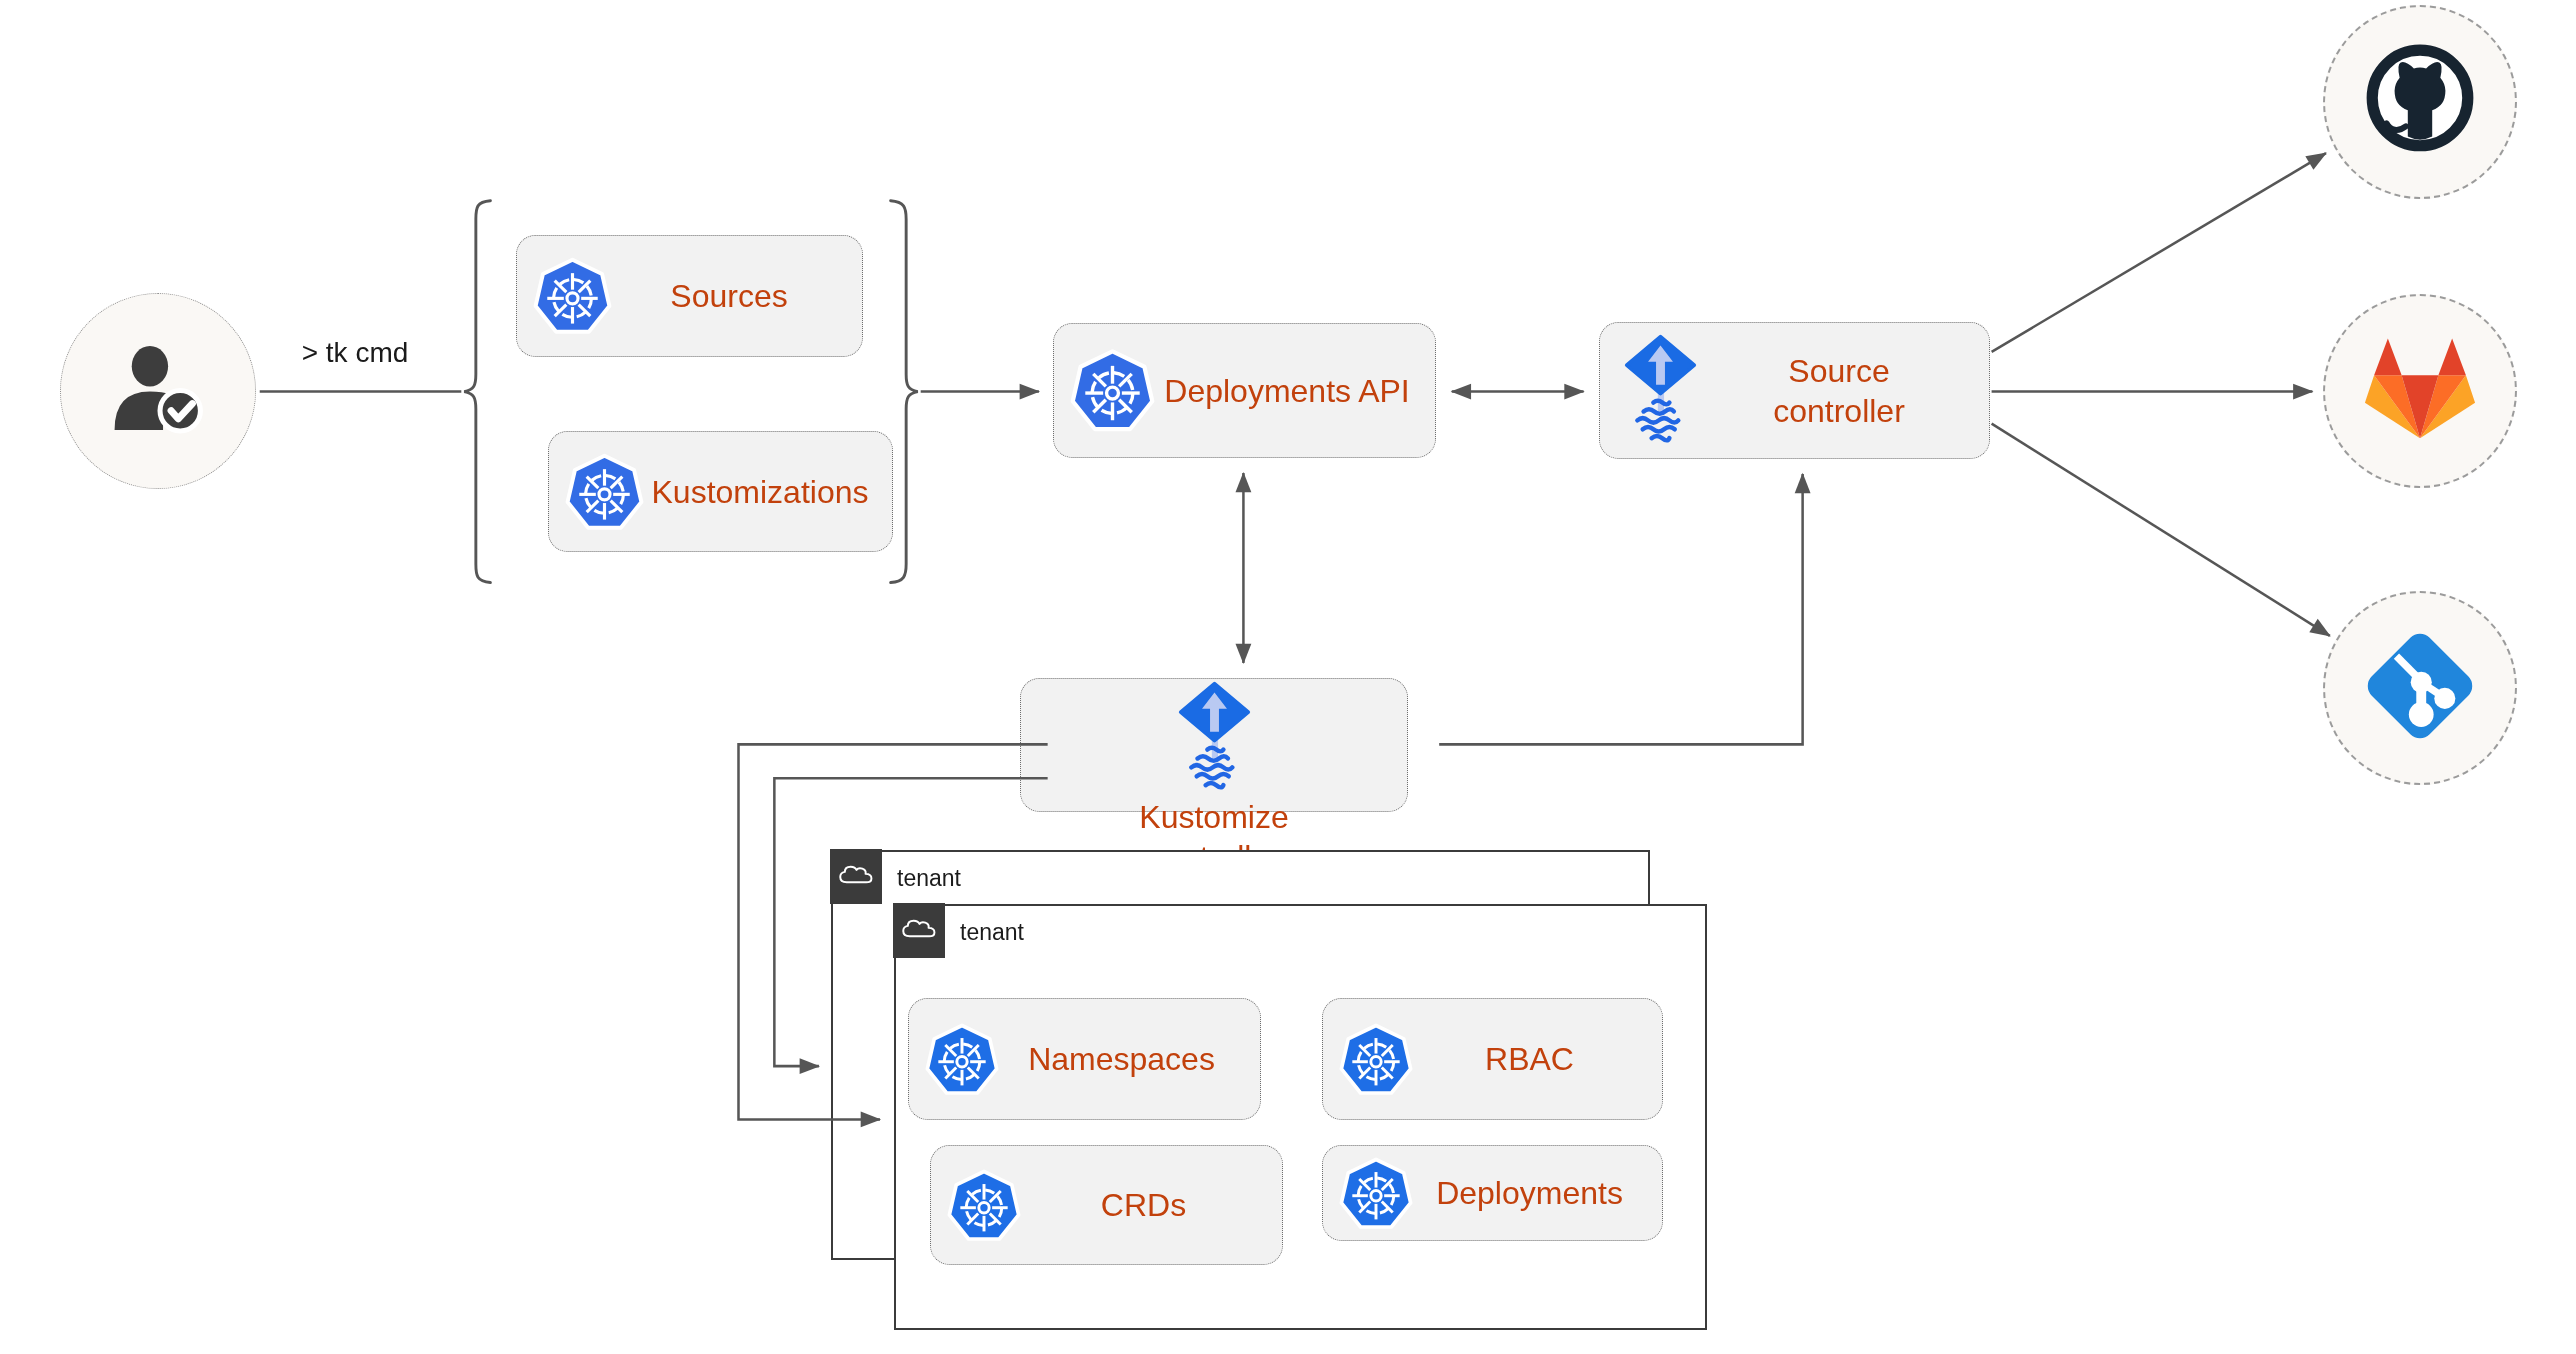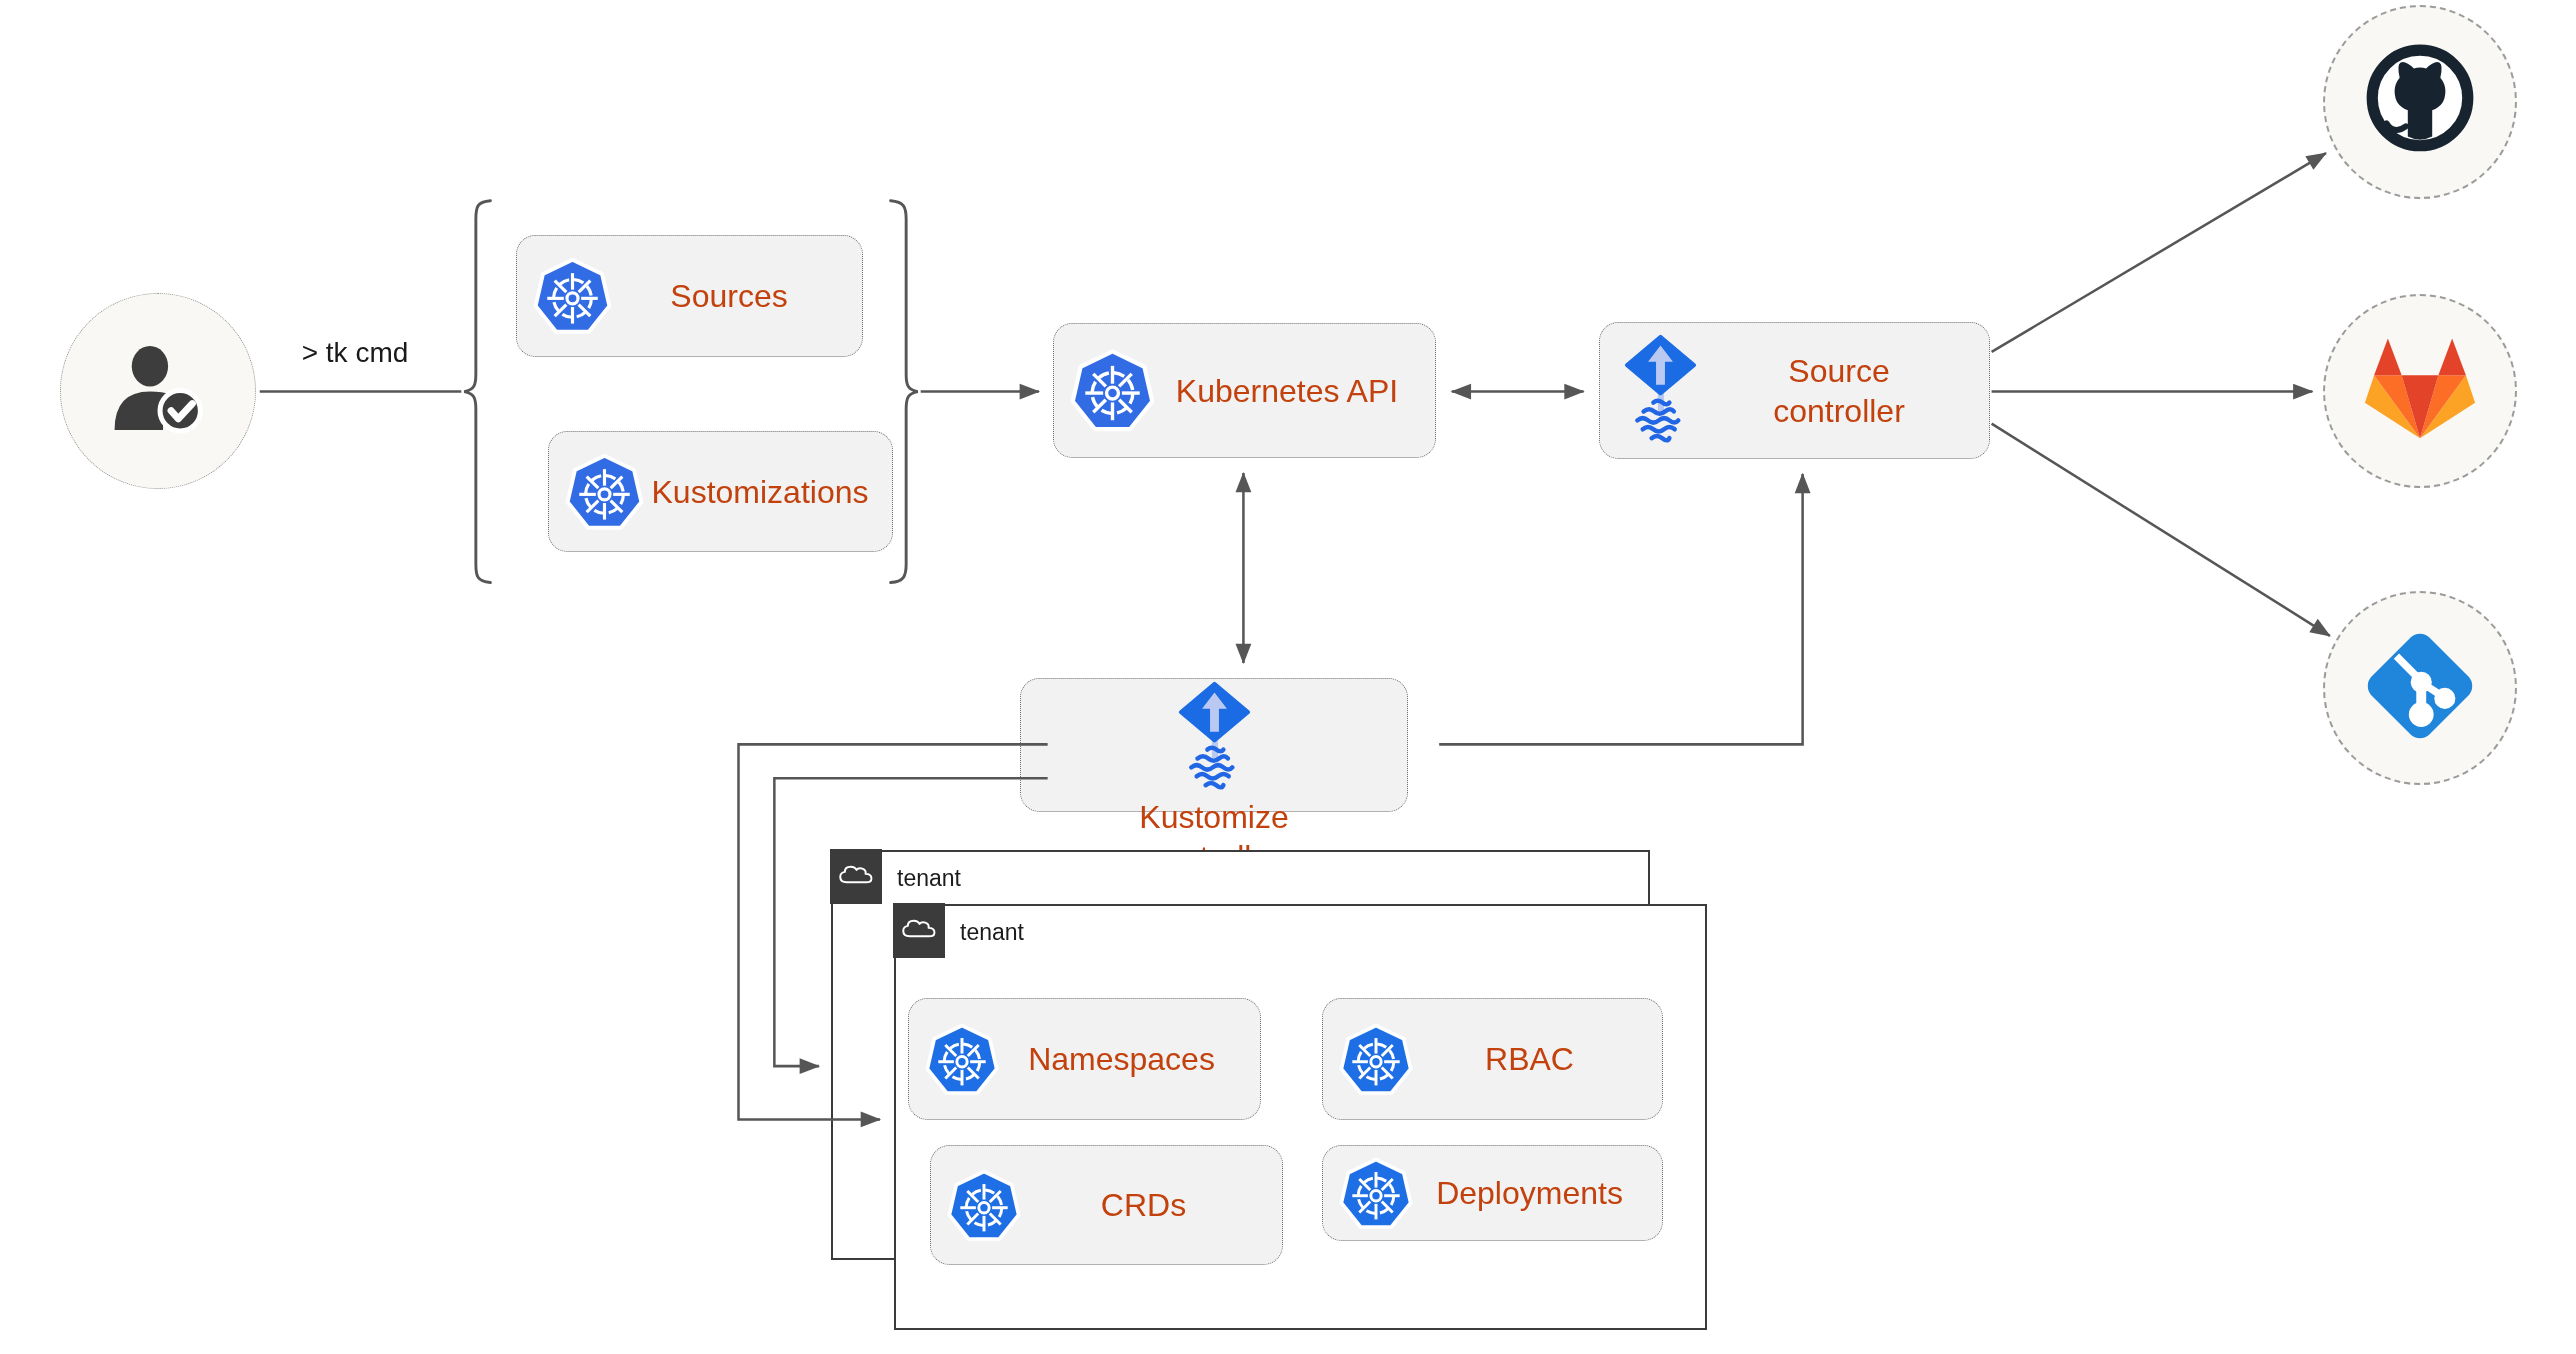--- a/index.html
+++ b/index.html
@@ -155,21 +155,21 @@
           <line x1="50" y1="66" x2="50" y2="87"></line>
             <line x1="50" y1="44" x2="50" y2="23"></line>
           <line x1="57.8" y1="62.8" x2="72.6" y2="77.6"></line>
             <line x1="42.2" y1="62.8" x2="27.4" y2="77.6"></line>
           <line x1="42.2" y1="47.2" x2="27.4" y2="32.4"></line>
             <line x1="57.8" y1="47.2" x2="72.6" y2="32.4"></line>
         </g>
       </svg>
     </span>
     <div class="lbl">
-        <span class="txt">Kubernetes API</span>
+        <span class="txt">Deployments API</span>
       </div>
   </div>
 
   <div class="node two" style="left:1599px;top:322px;width:391px;height:137px;">
     <span class="icon">
       <svg width="89" height="118" viewBox="0 0 100 126">
         <rect x="47" y="30" width="7" height="56" fill="#b9c9f2"></rect>
         <path d="M50 2 L88 34 L50 66 L12 34 Z" fill="#1a6be4" stroke="#1a6be4" stroke-width="4" stroke-linejoin="round"></path>
         <path d="M50 12 L64 30 L55 30 L55 56 L45 56 L45 30 L36 30 Z" fill="#b9c9f2"></path>
         <g stroke="#2166e4" stroke-width="5" fill="none" stroke-linecap="round">

